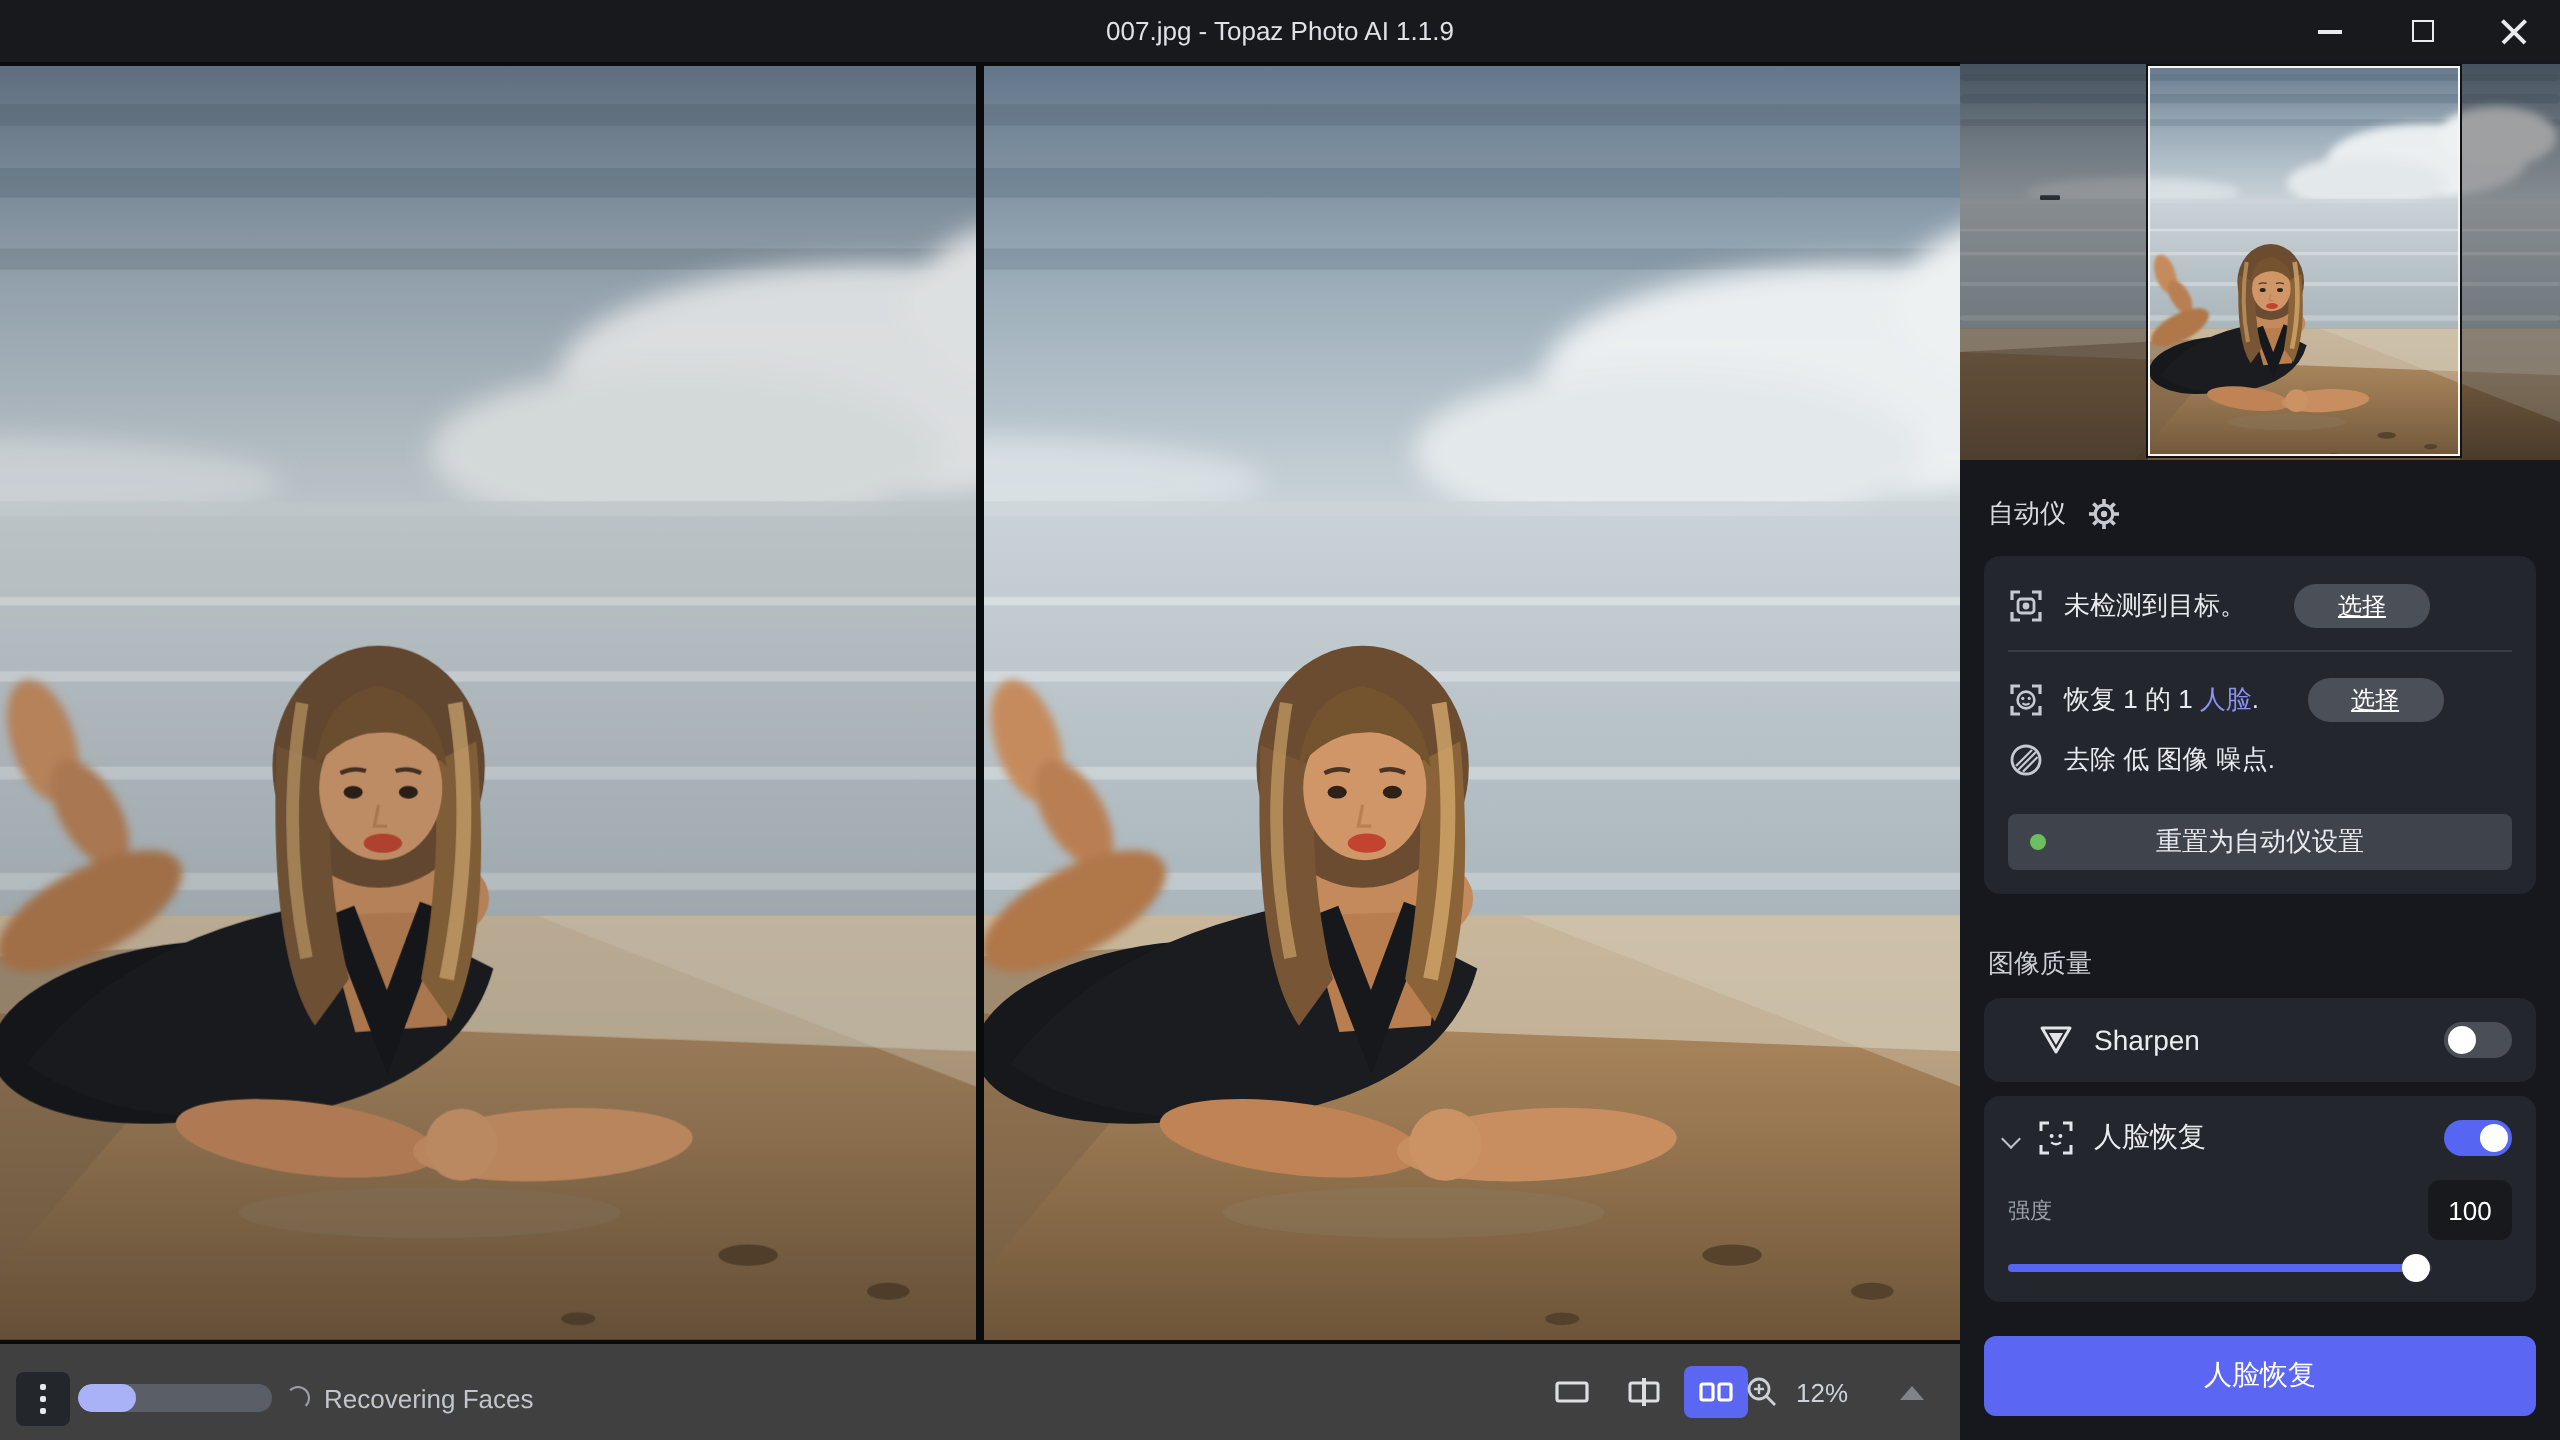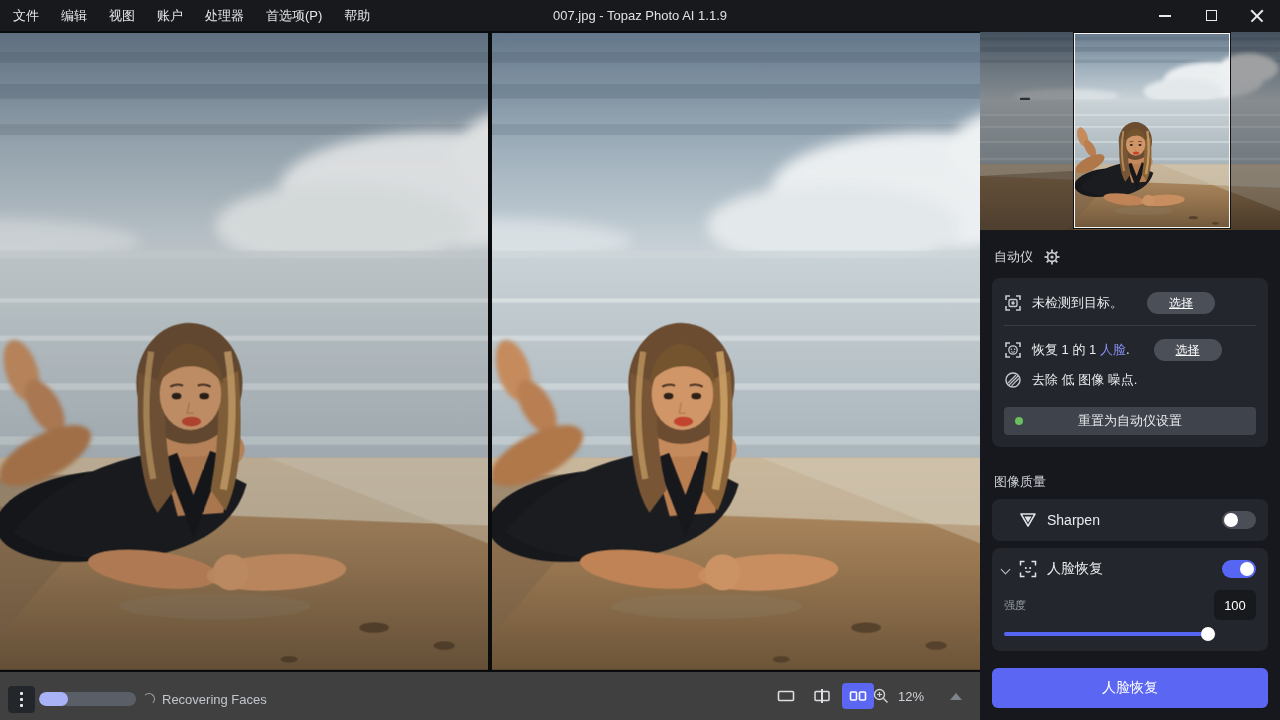--- a/index.html
+++ b/index.html
@@ -184,29 +184,20 @@
         <path d="M12,2 L16,2 L16,6"></path>
         <path d="M16,12 L16,16 L12,16"></path>
         <path d="M6,16 L2,16 L2,12"></path>
     </g>
   </defs>
 </svg>
 
 <div id="app">
 
   <div class="titlebar">
-    <div class="menus">
-      <span class="menu-item">文件</span>
-      <span class="menu-item">编辑</span>
-      <span class="menu-item">视图</span>
-      <span class="menu-item">账户</span>
-      <span class="menu-item">处理器</span>
-      <span class="menu-item">首选项(P)</span>
-      <span class="menu-item">帮助</span>
-    </div>
     <div class="win-title">007.jpg - Topaz Photo AI 1.1.9</div>
     <div class="win-controls">
       <div class="win-btn">
           <span class="ic-min"></span>
         </div>
       <div class="win-btn">
           <span class="ic-max"></span>
         </div>
       <div class="win-btn">
           <span class="ic-close"></span>

